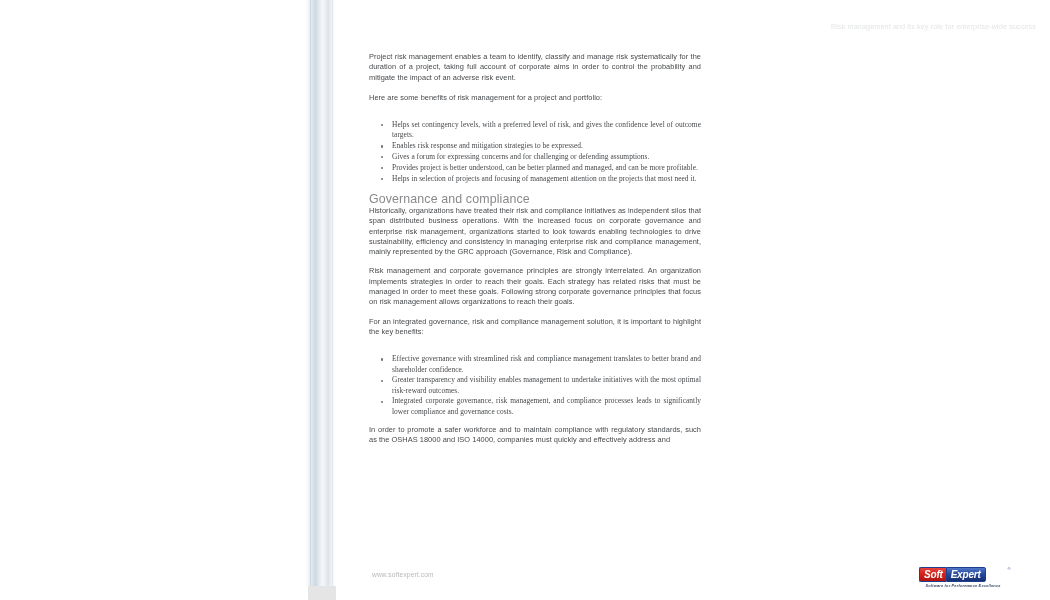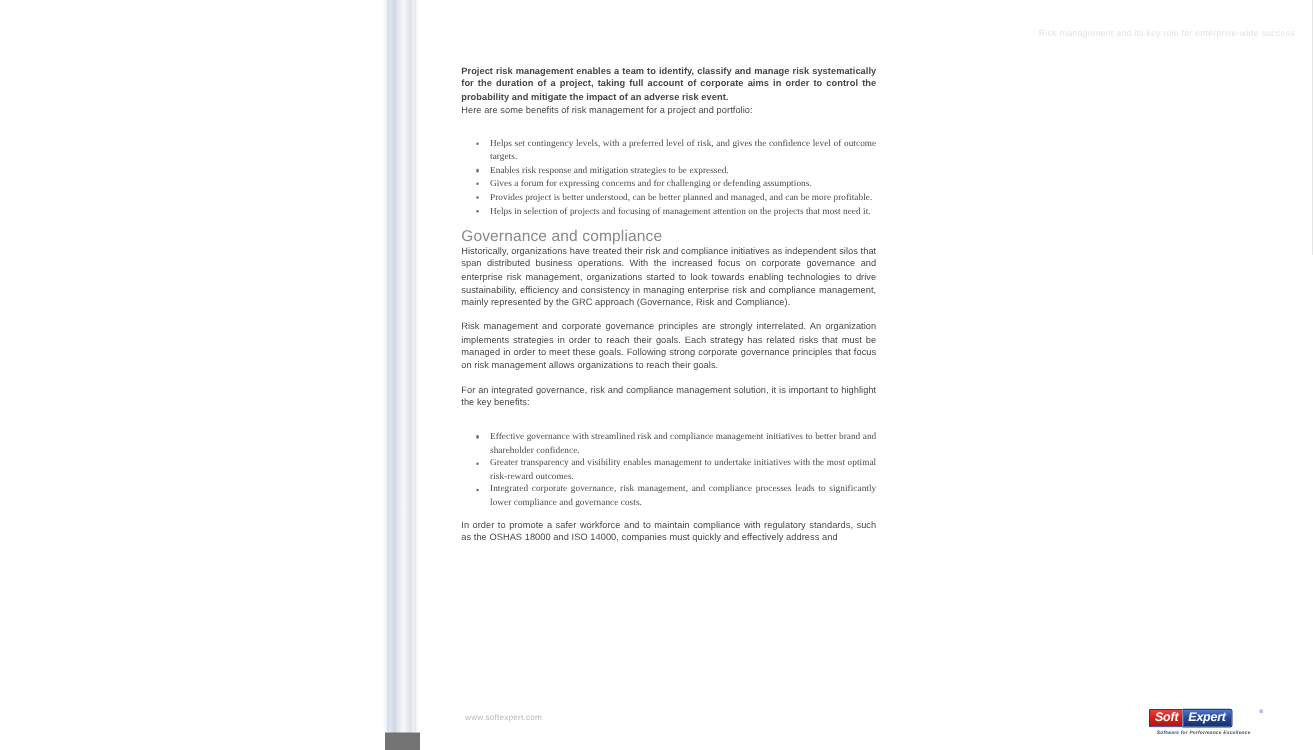--- a/index.html
+++ b/index.html
@@ -13,21 +13,21 @@
     overflow: hidden;
     font-family: "Liberation Sans", sans-serif;
     -webkit-font-smoothing: antialiased;
   }
 
   
   .viewer {
     position: relative;
     width: 1050px;
     height: 600px;
-    background: #737373;
+    background: #e5e5e5;
   }
 
   
   .left-gutter {
     position: absolute;
     left: 0; top: 0;
     width: 308px; height: 600px;
     background: #ffffff;
   }
 
@@ -92,21 +92,21 @@
   }
 
   p.body {
     margin: 0 0 9px 0;
     font-size: 7.4px;
     line-height: 10.3px;
     color: #45484b;
     text-align: justify;
     letter-spacing: .05px;
   }
-  p.body.lead { margin-bottom: 0; font-weight: bold; }
+  p.body.lead { margin-bottom: 10px; }
 
   ul.bullets {
     margin: 17px 0 8px 0;
     padding: 0 0 0 23px;
     list-style: none;
     font-family: Liberation Serif, serif;
   }
   ul.bullets li {
     position: relative;
     font-size: 7.4px;
@@ -232,21 +232,21 @@
         <li>Helps in selection of projects and focusing of management attention on the projects that most need it.</li>
       </ul>
 
       <h2 class="section sec-gov">Governance and compliance</h2>
 
       <p class="body">Historically, organizations have treated their risk and compliance initiatives as independent silos that span distributed business operations. With the increased focus on corporate governance and enterprise risk management, organizations started to look towards enabling technologies to drive sustainability, efficiency and consistency in managing enterprise risk and compliance management, mainly represented by the GRC approach (Governance, Risk and Compliance).</p>
       <p class="body">Risk management and corporate governance principles are strongly interrelated. An organization implements strategies in order to reach their goals. Each strategy has related risks that must be managed in order to meet these goals. Following strong corporate governance principles that focus on risk management allows organizations to reach their goals.</p>
       <p class="body">For an integrated governance, risk and compliance management solution, it is important to highlight the key benefits:</p>
 
       <ul class="bullets">
-        <li>Effective governance with streamlined risk and compliance management initiatives to better brand and shareholder confidence.</li>
+        <li>Effective governance with streamlined risk and compliance management translates to better brand and shareholder confidence.</li>
         <li>Greater transparency and visibility enables management to undertake initiatives with the most optimal risk-reward outcomes.</li>
         <li>Integrated corporate governance, risk management, and compliance processes leads to significantly lower compliance and governance costs.</li>
       </ul>
 
 
       <p class="body">In order to promote a safer workforce and to maintain compliance with regulatory standards, such as the OSHAS 18000 and ISO 14000, companies must quickly and effectively address and</p>
 
     </div>
 
     <div class="footer-url">www.softexpert.com</div>

